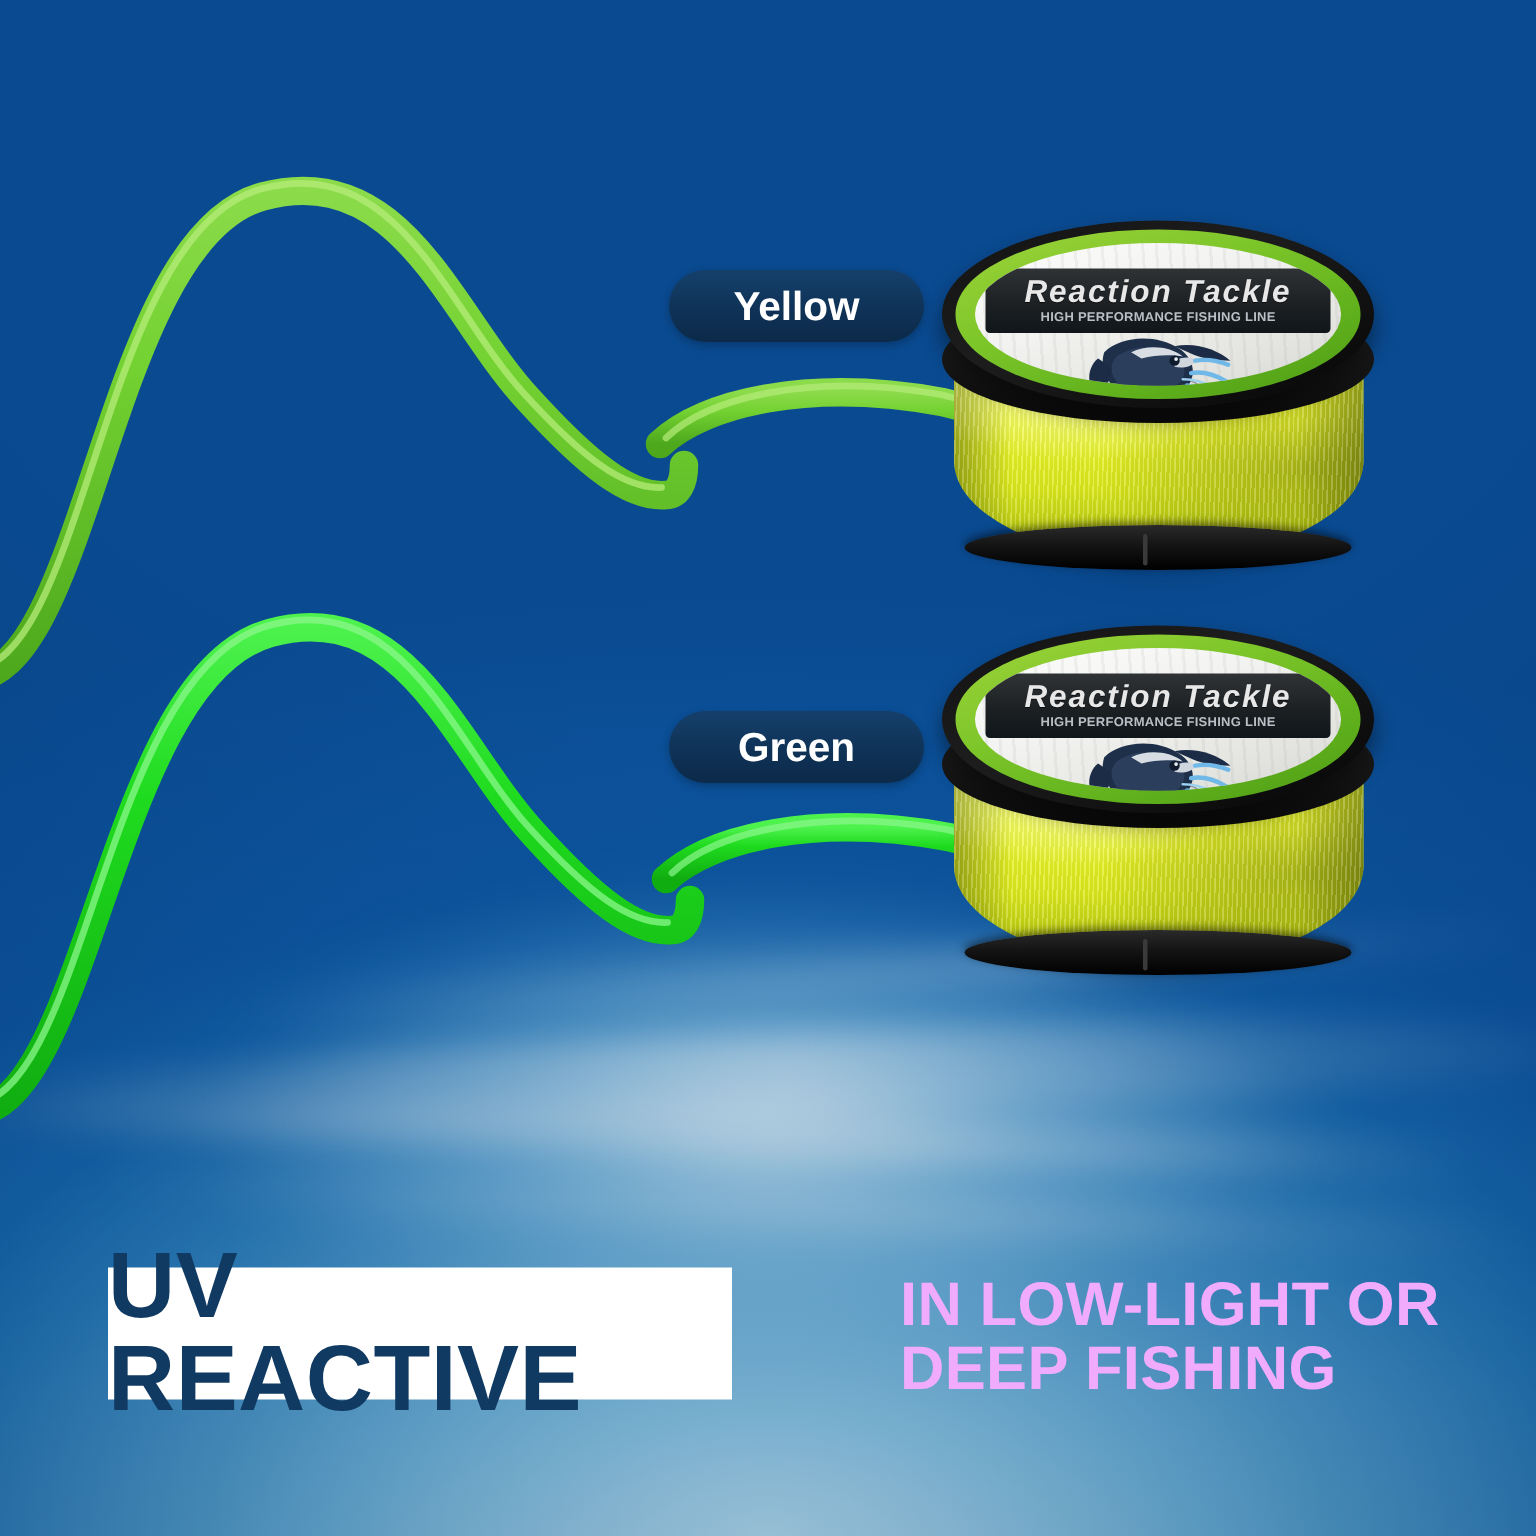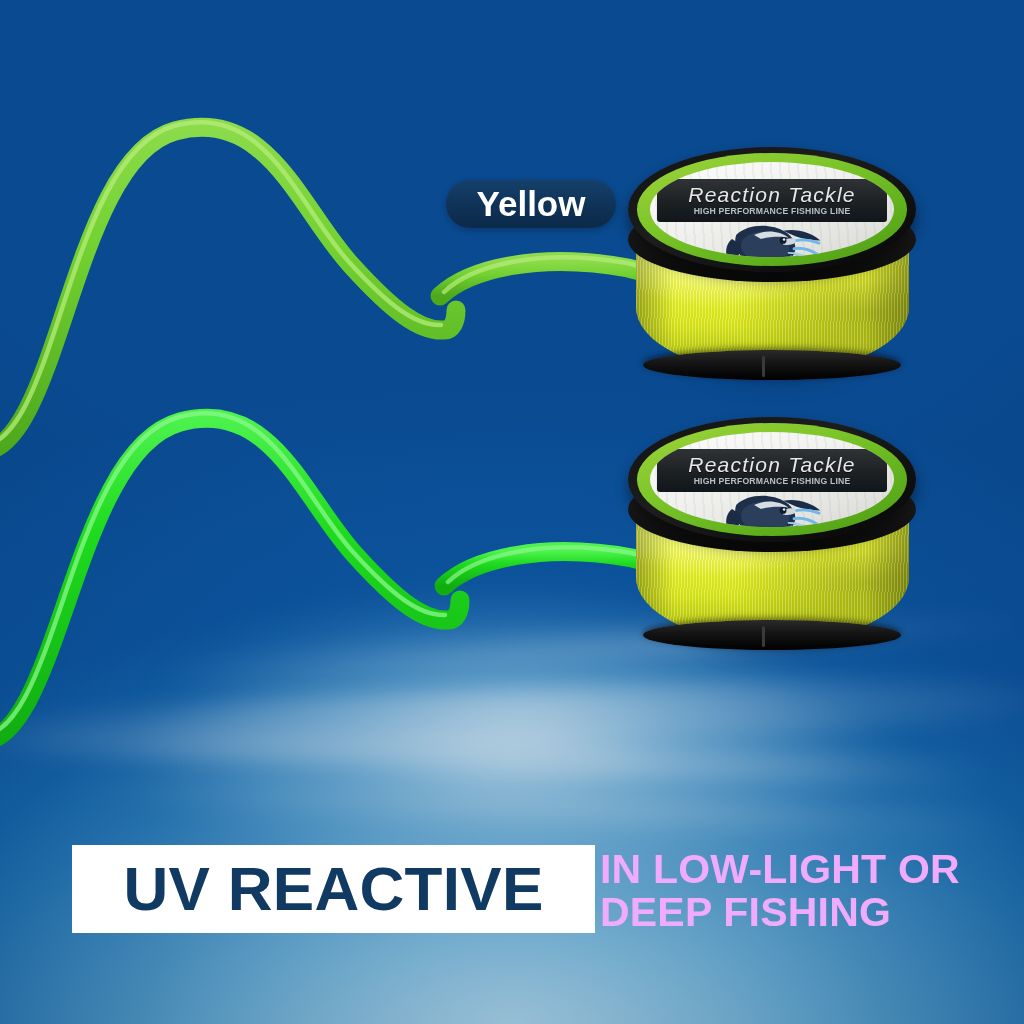--- a/index.html
+++ b/index.html
@@ -92,21 +92,21 @@
     display:flex;flex-direction:column;align-items:center;justify-content:flex-start;
   }
   .lbl-top{
     width:94%;margin-top:7%;
     background:linear-gradient(180deg,#2f3336 0%,#1b1f22 60%,#10161a 100%);
     border-radius:3px;
     padding:2% 0 2.5%;
     text-align:center;
   }
   .brand{
-    color:#e8e8e8;font-style:italic;font-weight:normal;letter-spacing:.06em;
+    color:#e8e8e8;font-style:italic;font-weight:bold;letter-spacing:.06em;
     text-shadow:0 1px 0 rgba(0,0,0,.7);line-height:1;
   }
   .brand-sub{
     color:#b9bfc4;font-weight:bold;letter-spacing:.02em;line-height:1;margin-top:2px;
     transform:scaleX(1.02);
   }
   .fishwrap{flex:1;width:100%;display:flex;align-items:center;justify-content:center;margin-top:-2%;}
 
   
   #spool-yellow{left:622px;top:142px;width:300px;height:250px;}
@@ -118,26 +118,26 @@
   #spool-green .brand{font-size:21px;}
   #spool-green .brand-sub{font-size:8.5px;}
 
   
   .pill{
     position:absolute;display:flex;align-items:center;justify-content:center;
     background:linear-gradient(180deg,#15406b 0%,#0f3257 55%,#0c2a49 100%);
     border-radius:999px;color:#fff;font-weight:bold;
     box-shadow:0 2px 6px rgba(0,0,0,.25);
   }
-  #pill-yellow{left:446px;top:180px;width:170px;height:48px;font-size:35px;}
+  #pill-yellow{left:446px;top:180px;width:170px;height:48px;font-size:27px;}
   #pill-green{left:446px;top:474px;width:170px;height:48px;font-size:27px;}
 
   
   .uvbox{
-    position:absolute;left:72px;top:845px;width:523px;height:88px;background:#fff;
+    position:absolute;left:72px;top:845px;width:416px;height:88px;background:#fff;
     display:flex;align-items:center;justify-content:center;
   }
   .uvbox span{
     color:#103a62;font-weight:bold;font-size:62px;letter-spacing:.005em;line-height:1;
   }
   .tagline{
     position:absolute;left:600px;top:848px;width:400px;
     color:#f0abfc;font-weight:bold;font-size:41px;line-height:1.06;letter-spacing:.005em;
   }
   .tagline .l2{display:block;}
@@ -260,20 +260,21 @@
               <path d="M30 74 C40 80 52 84 62 85"></path>
             </g>
           </svg>
         </div>
 
       </div>
     </div>
   </div>
 
   <div class="pill" id="pill-yellow">Yellow</div>
+  <div class="pill" id="pill-green">Green</div>
 
   <div class="uvbox">
     <span>UV REACTIVE</span>
   </div>
   <div class="tagline">
     <span class="l1">IN LOW-LIGHT OR</span>
     <span class="l2">DEEP FISHING</span>
   </div>
 
 </div>

